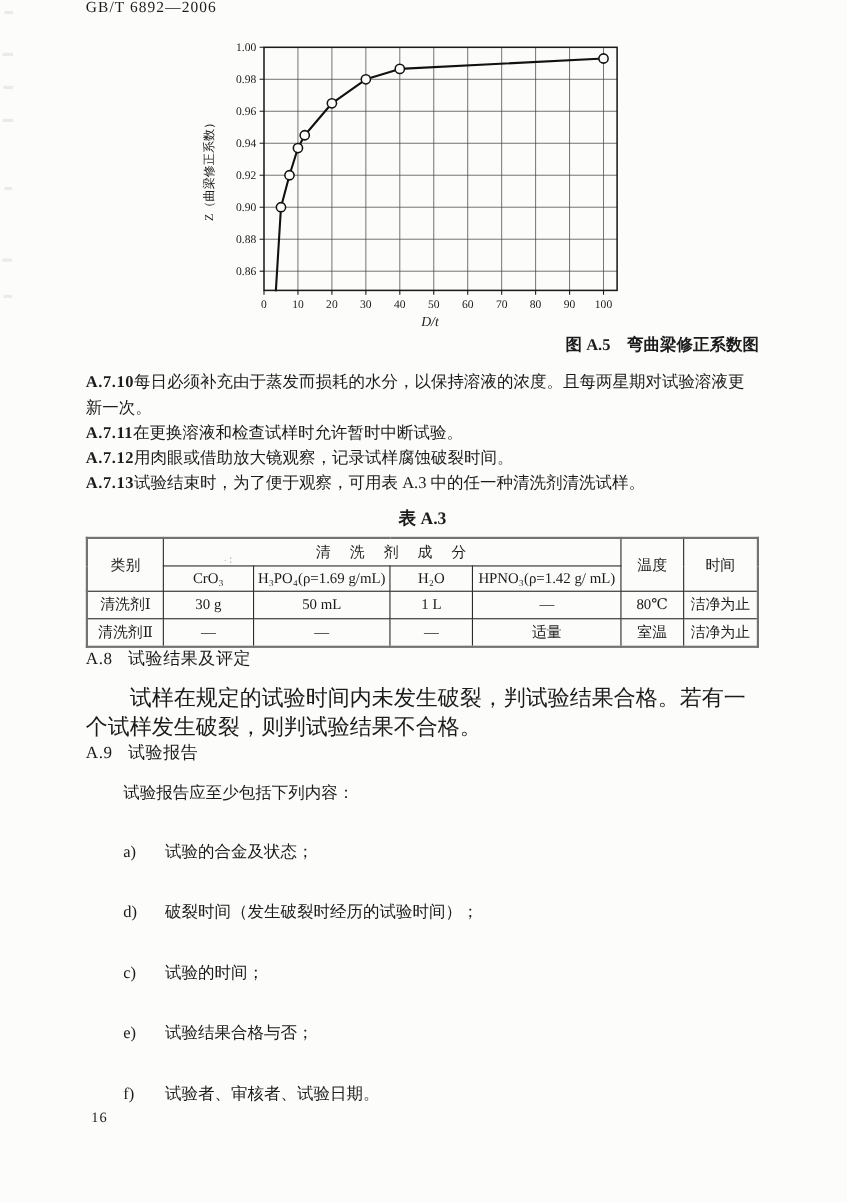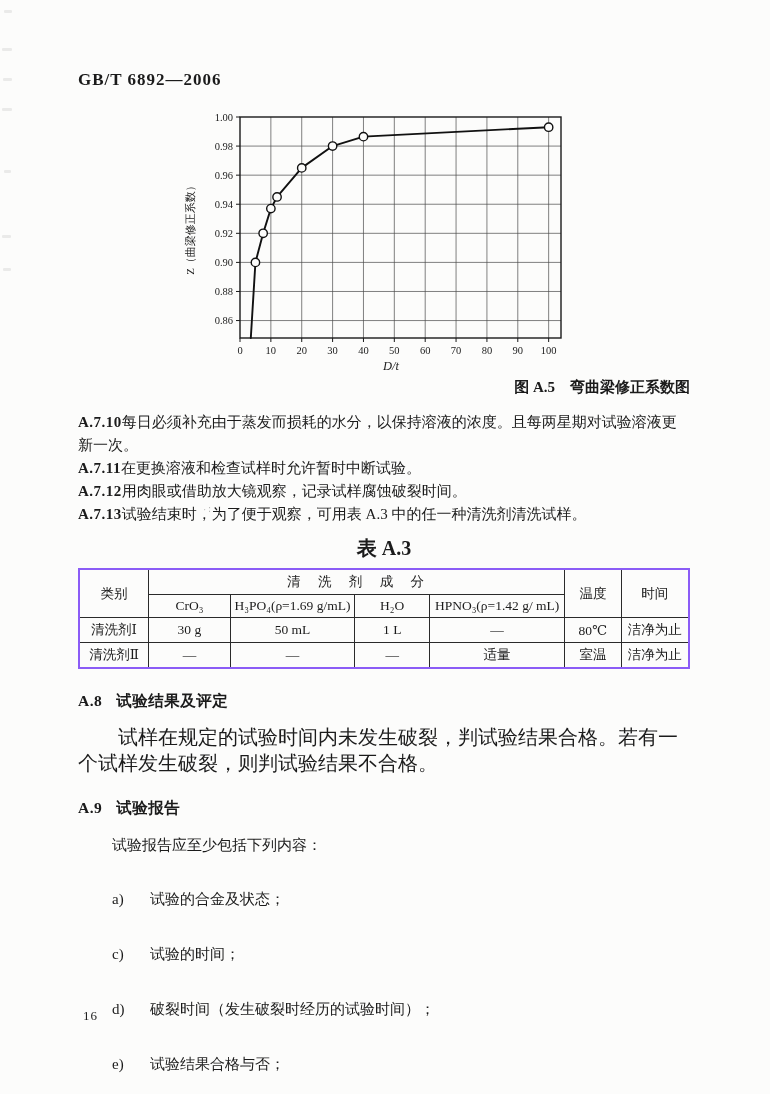--- a/index.html
+++ b/index.html
@@ -3,36 +3,36 @@
 <meta charset="utf-8">
 <style>
   * { margin:0; padding:0; box-sizing:border-box; }
   html,body { background:#e8e8e8; }
   .page {
     position:relative; width:770px; height:1094px; margin:0 auto;
     background:#fcfcfb; color:#1b1b1b; overflow:hidden;
     font-family:"Liberation Serif","DejaVu Serif",serif;
   }
   .content { position:absolute; left:78px; top:0; width:612px; }
-  .doc-header { margin-top:70px; font-size:17px; font-weight:700; letter-spacing:1px; }
+  .doc-header { font-size:14px; font-weight:400; letter-spacing:1px; }
   .chart-area { margin:18px 0 0 102px; width:424px; }
   .chart-area svg { display:block; }
   .fig-caption { text-align:right; font-weight:700; font-size:15px; margin-top:4px; }
   .clauses { margin-top:14px; }
   .clause { font-size:15px; line-height:23px; }
   .clause-label { font-weight:700; margin-right:0; letter-spacing:.5px; }
-  .tbl-caption { text-align:center; font-weight:700; font-size:20px; margin-top:9px; }
+  .tbl-caption { text-align:center; font-weight:700; font-size:16px; margin-top:9px; }
   table.a3 {
     width:100%; margin-top:6px; border-collapse:collapse;
     font-size:13.5px; text-align:center;
   }
   table.a3 th, table.a3 td { border:1px solid #2a2a2a; padding:3px 2px; font-weight:400; }
-  table.a3 { border:2px solid #8b5cf6; }
+  table.a3 { border:2px solid #737373; }
   .comp-head { letter-spacing:7px; padding-left:7px !important; }
-  .sec-heading { font-weight:700; font-size:15.5px; margin-top:22px; letter-spacing:.5px; }
+  .sec-heading { font-weight:400; font-size:15.5px; letter-spacing:.5px; }
   .sec-heading .sec-no { margin-right:14px; }
   .body-para { font-size:20px; line-height:26px; margin-top:12px; text-indent:2em; }
   .report-intro { font-size:15px; line-height:26px; margin-top:13px; padding-left:34px; }
   .report-list { margin-top:2px; }
   .report-item { font-size:15px; line-height:27px; padding-left:34px;margin-top:28px; }
   .item-label { display:inline-block; width:38px; }
   .page-number { position:absolute; left:83px; top:1008px; font-size:13px; letter-spacing:1px; }
   .scan-artifact { position:absolute; background:rgba(0,0,0,.07); border-radius:1px; }
   .smudge { position:absolute; left:203px; top:504px; color:rgba(0,0,0,.28); font-size:10px; letter-spacing:2px; }
 </style>
@@ -180,21 +180,21 @@
       </table>
 
     <div class="sec-heading"><span class="sec-no">A.8</span><span>试验结果及评定</span></div>
     <p class="body-para">试样在规定的试验时间内未发生破裂，判试验结果合格。若有一个试样发生破裂，则判试验结果不合格。</p>
 
     <div class="sec-heading"><span class="sec-no">A.9</span><span>试验报告</span></div>
     <p class="report-intro">试验报告应至少包括下列内容：</p>
 
     <div class="report-list">
       <p class="report-item"><span class="item-label">a)</span><span>试验的合金及状态；</span></p>
+      <p class="report-item"><span class="item-label">d)</span><span>破裂时间（发生破裂时经历的试验时间）；</span></p>
       <p class="report-item"><span class="item-label">c)</span><span>试验的时间；</span></p>
-      <p class="report-item"><span class="item-label">d)</span><span>破裂时间（发生破裂时经历的试验时间）；</span></p>
       <p class="report-item"><span class="item-label">e)</span><span>试验结果合格与否；</span></p>
       <p class="report-item"><span class="item-label">f)</span><span>试验者、审核者、试验日期。</span></p>
     </div>
   </div>
 
   <div class="page-number">16</div>
 </div>
 
 </body></html>

